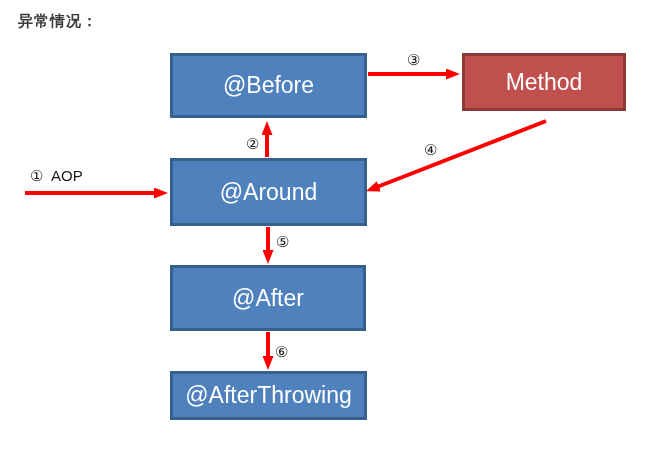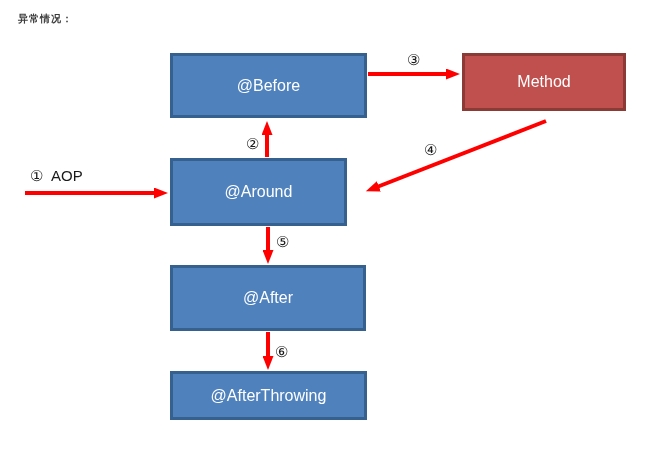--- a/index.html
+++ b/index.html
@@ -2,32 +2,32 @@
 <html style="--node-blue-fill: #4f81bd; --node-blue-border: #36618e; --node-red-fill: #c0504d; --node-red-border: #8b3a36; --arrow: #ff0000;"><head>
 <meta charset="utf-8">
 <style>
   html,body { margin:0; padding:0; background:#fff; }
   .canvas {
     position:relative; width:672px; height:461px; background:#ffffff;
     font-family:"Liberation Sans", sans-serif; overflow:hidden;
   }
   .page-title {
     position:absolute; left:18px; top:12px;
-    font-size:10px; font-weight:bold; color:#3b3b3b; letter-spacing:1px;
+    font-size:15px; font-weight:bold; color:#3b3b3b; letter-spacing:1px;
   }
   .node {
     position:absolute; box-sizing:border-box;
     display:flex; align-items:center; justify-content:center;
-    color:#ffffff; font-size:16px; text-align:center;
+    color:#ffffff; font-size:23px; text-align:center;
   }
   .node.blue { background:var(--node-blue-fill); border:3px solid var(--node-blue-border); }
   .node.red  { background:var(--node-red-fill);  border:3px solid var(--node-red-border); }
   .n-before        { left:170px; top:53px;  width:197px; height:65px; }
   .n-method        { left:462px; top:53px;  width:164px; height:58px; }
-  .n-around        { left:170px; top:158px; width:177px; height:68px; }
+  .n-around        { left:170px; top:158px; width:197px; height:68px; }
   .n-after         { left:170px; top:265px; width:196px; height:66px; }
   .n-afterthrowing { left:170px; top:371px; width:197px; height:49px; }
   .edge-label {
     position:absolute; font-size:15px; color:#1a1a1a; white-space:pre;
     line-height:16px;
   }
   .el-1 { left:30px;  top:168px; }
   .el-2 { left:246px; top:136px; }
   .el-3 { left:407px; top:52px;  }
   .el-4 { left:424px; top:142px; }

